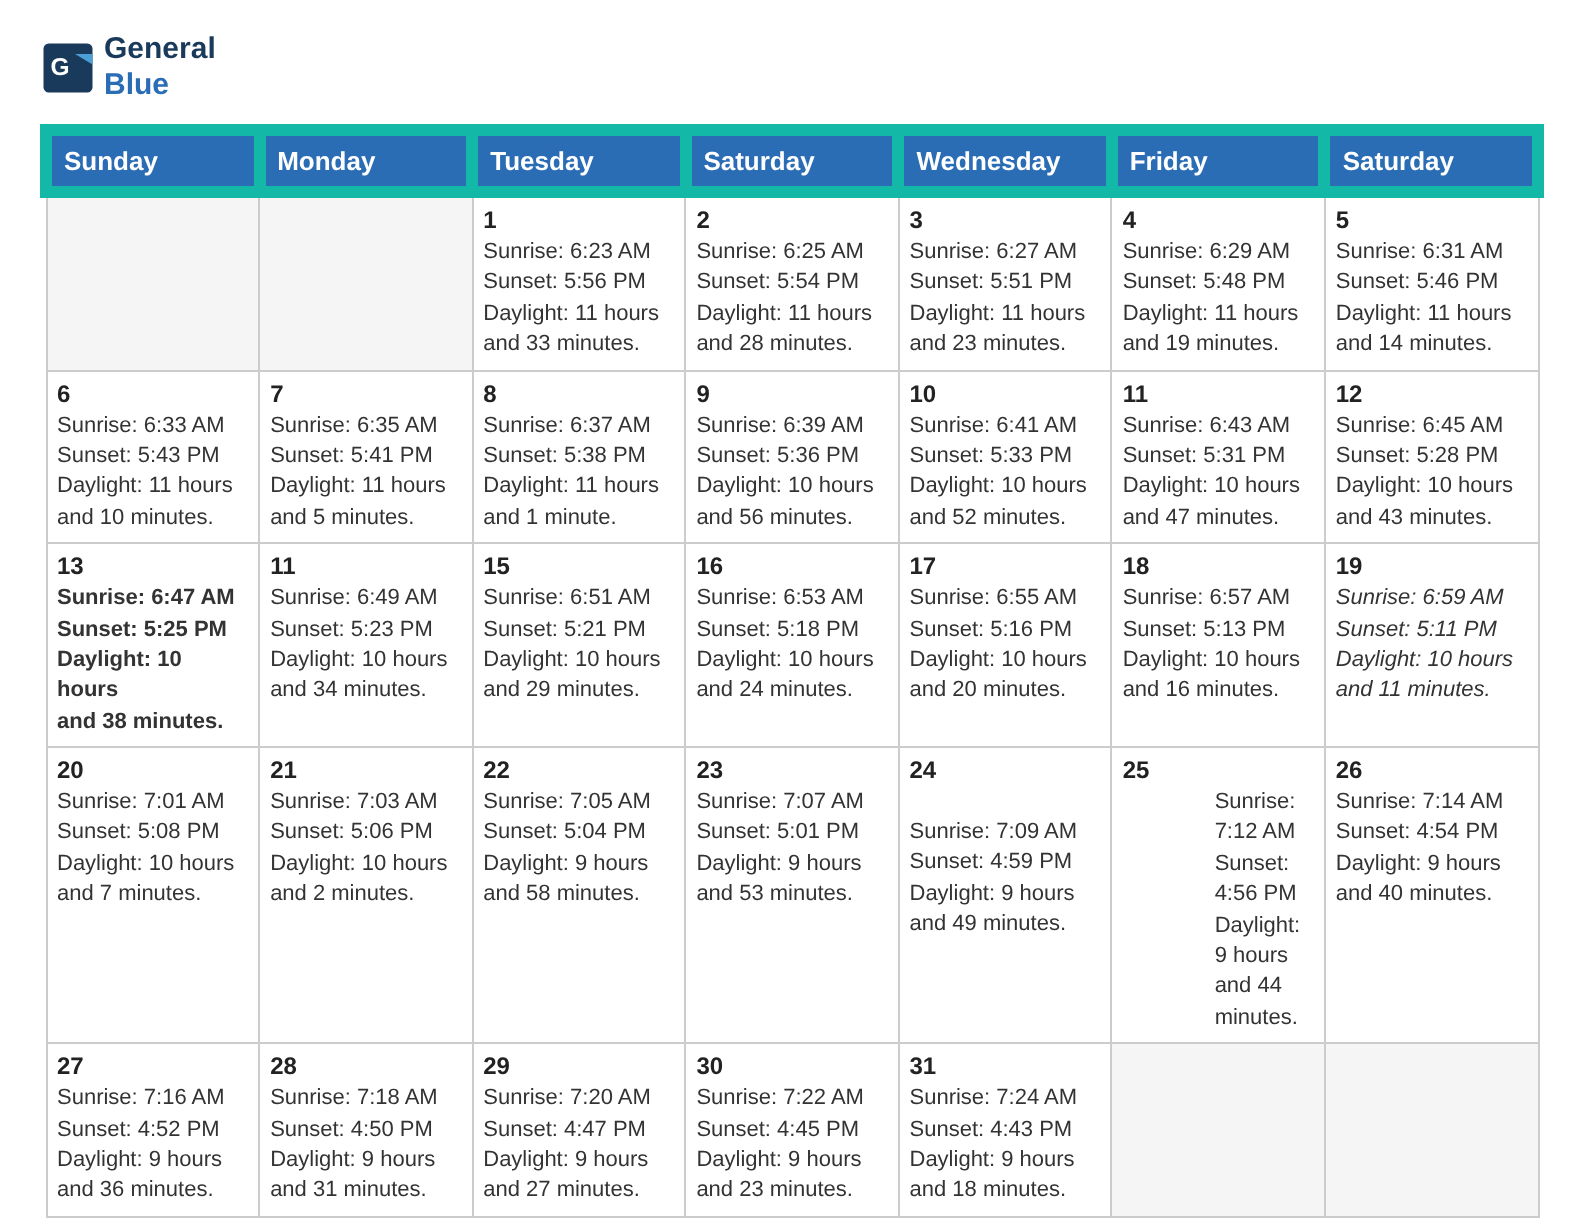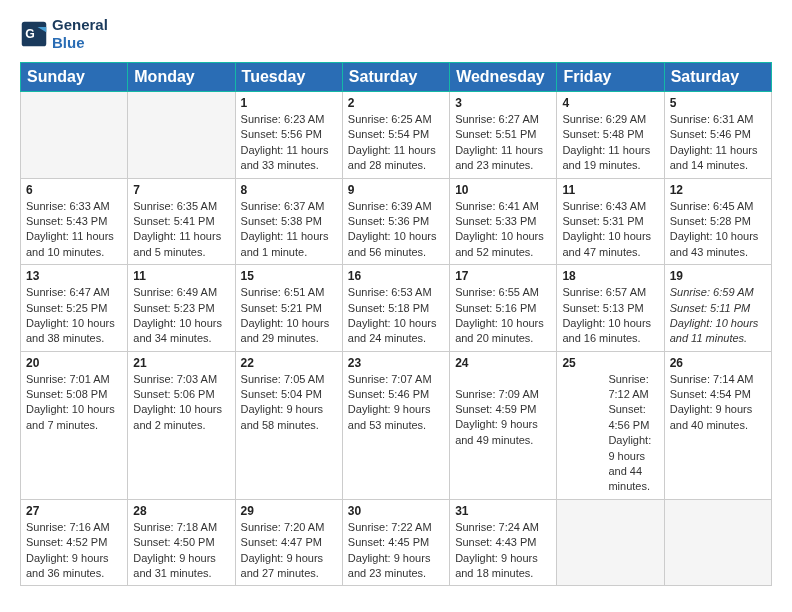--- a/index.html
+++ b/index.html
@@ -44,25 +44,25 @@
       color: #444;
       font-weight: normal;
     }
     .calendar {
       width: 100%;
       border-collapse: collapse;
     }
     .calendar th {
       background: #2a6db5;
       color: #fff;
-      font-size: 16px;
+      font-size: 13px;
       font-weight: bold;
       padding: 5px 6px;
       text-align: left;
-      border: 1px solid #14b8a6;
+      border: 6px solid #14b8a6;
     }
     .calendar td {
       border: 1px solid #ccc;
       vertical-align: top;
       padding: 4px 5px;
       font-size: 10px;
       color: #333;
       width: calc(100%/7);
       height: 74px;
       background: #fff;
@@ -207,21 +207,21 @@
             <span class="day-number">12</span>
             <div class="day-info" style="white-space: pre-line;">Sunrise: 6:45 AM
 Sunset: 5:28 PM
 Daylight: 10 hours
 and 43 minutes.</div>
           </td>
         </tr>
         <tr>
           <td>
             <span class="day-number">13</span>
-            <div class="day-info" style="white-space: pre-line;">Sunrise: 6:47 AM
+            <div class="day-info" style="white-space: pre-line; font-weight: bold;">Sunrise: 6:47 AM
 Sunset: 5:25 PM
 Daylight: 10 hours
 and 38 minutes.</div>
           </td>
           <td>
             <span class="day-number">11</span>
             <div class="day-info" style="white-space: pre-line;">Sunrise: 6:49 AM
 Sunset: 5:23 PM
 Daylight: 10 hours
 and 34 minutes.</div>
@@ -280,21 +280,21 @@
           <td>
             <span class="day-number">22</span>
             <div class="day-info" style="white-space: pre-line;">Sunrise: 7:05 AM
 Sunset: 5:04 PM
 Daylight: 9 hours
 and 58 minutes.</div>
           </td>
           <td>
             <span class="day-number">23</span>
             <div class="day-info" style="white-space: pre-line;">Sunrise: 7:07 AM
-Sunset: 5:46 PM
+Sunset: 5:01 PM
 Daylight: 9 hours
 and 53 minutes.</div>
           </td>
           <td>
             <span class="day-number">24</span>
             <div class="day-info" style="white-space: pre-line; margin-top: 17px;">Sunrise: 7:09 AM
 Sunset: 4:59 PM
 Daylight: 9 hours
 and 49 minutes.</div>
           </td>

